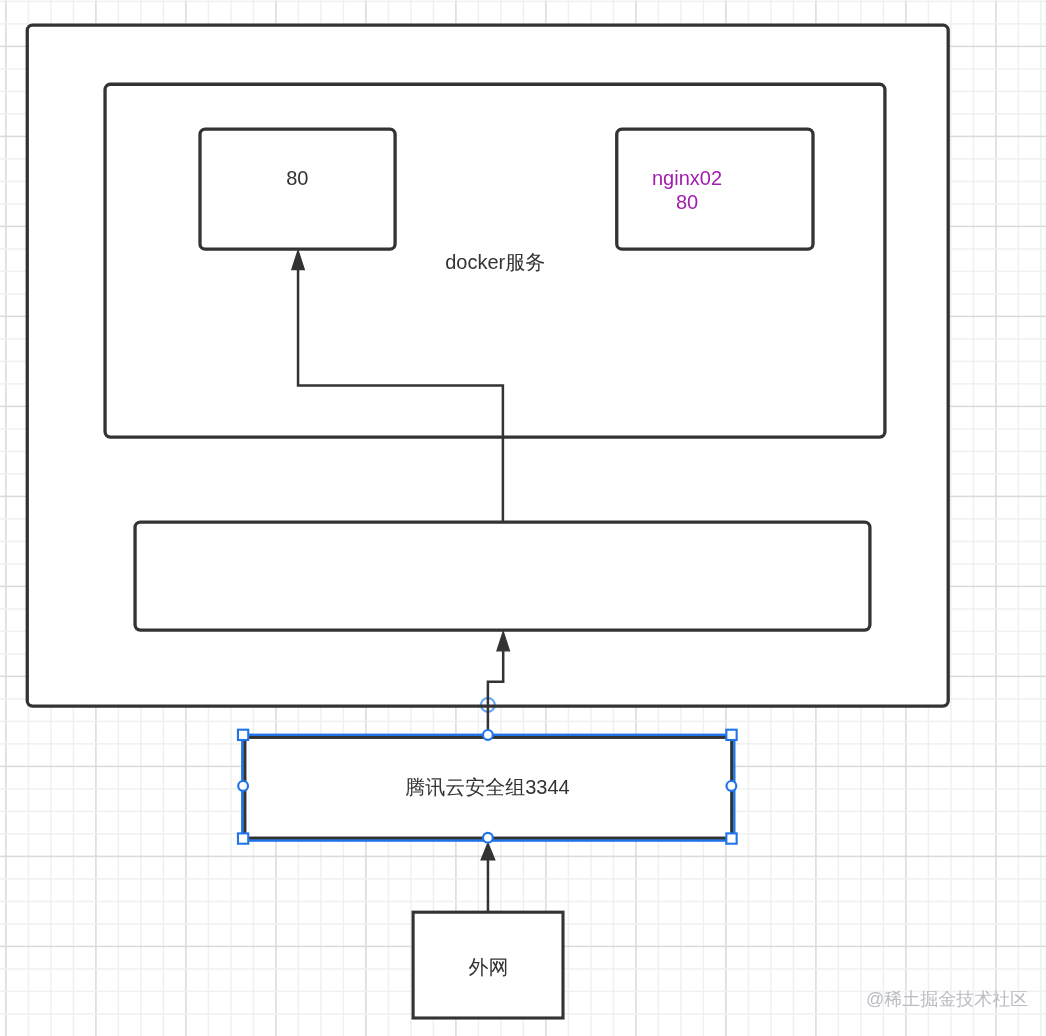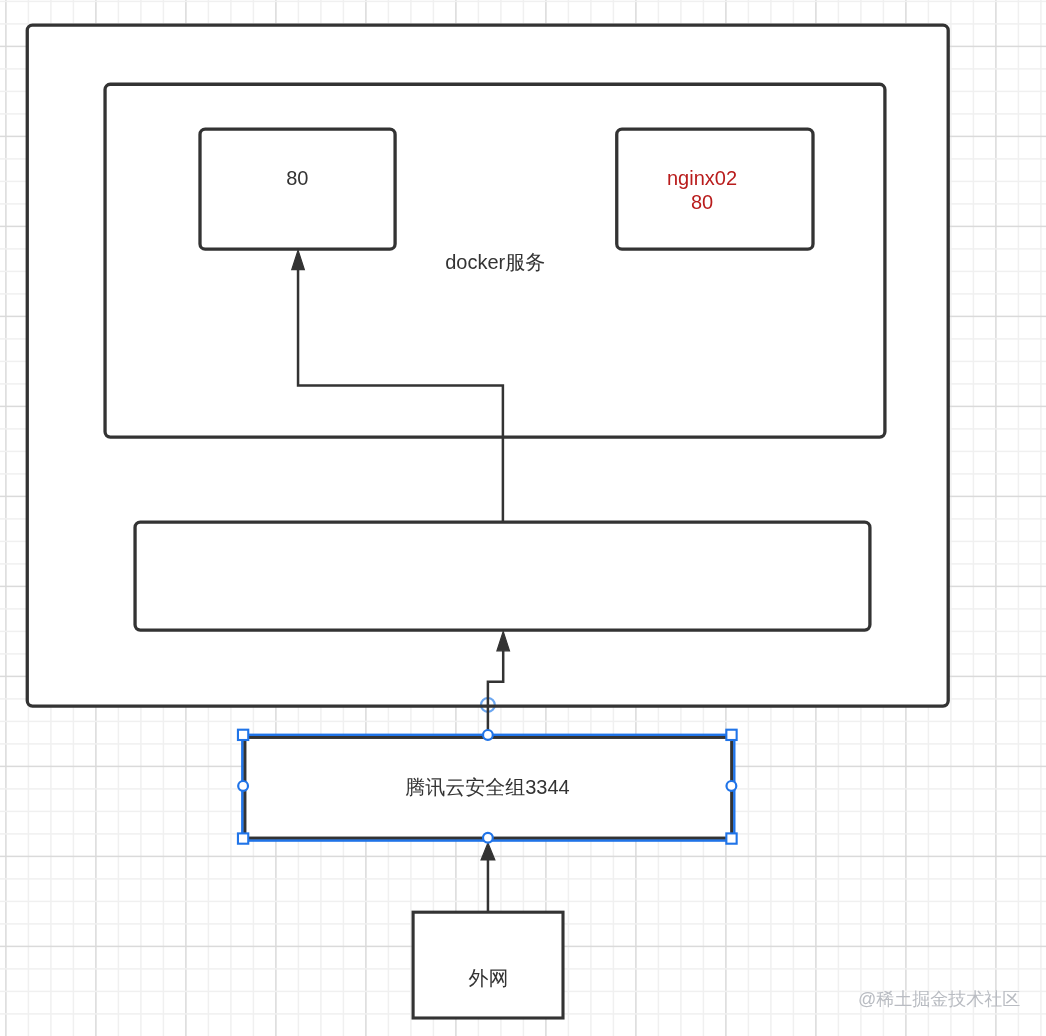--- a/index.html
+++ b/index.html
@@ -152,21 +152,21 @@
       <circle cx="487.9" cy="837.7" r="4.9" fill="#ffffff" stroke="#2074e8" stroke-width="2.2"></circle>
       <circle cx="243.1" cy="785.9" r="4.9" fill="#ffffff" stroke="#2074e8" stroke-width="2.2"></circle>
       <circle cx="731.4" cy="785.9" r="4.9" fill="#ffffff" stroke="#2074e8" stroke-width="2.2"></circle>
     </g>
   </svg>
 
   <div class="lbl" style="left: 395.25px; top: 249.6px; width: 200px; color: rgb(51, 51, 51);">docker服务</div>
   <div class="lbl" style="left: 199.5px; top: 165.8px; width: 195.5px; color: rgb(51, 51, 51);">
     <div>80</div>
   </div>
-  <div class="lbl" style="left: 604px; top: 165.8px; width: 196px; color: #b91c1c;">
+  <div class="lbl" style="left: 589px; top: 165.8px; width: 196px; color: #a21caf;">
     <div>nginx02</div>
     <div>80</div>
   </div>
   <div class="lbl" style="left: 244px; top: 775.3px; width: 487px; color: rgb(51, 51, 51);">腾讯云安全组3344</div>
-  <div class="lbl" style="left: 413.1px; top: 955.1px; width: 151px; color: rgb(51, 51, 51); margin-top: 11px;">外网</div>
+  <div class="lbl" style="left: 413.1px; top: 955.1px; width: 151px; color: rgb(51, 51, 51);">外网</div>
 
-  <div class="watermark" style="color: rgb(185, 188, 194);">@稀土掘金技术社区</div>
+  <div class="watermark" style="color: rgb(185, 188, 194); margin-left: 8px;">@稀土掘金技术社区</div>
 </div>
 
 </body></html>

